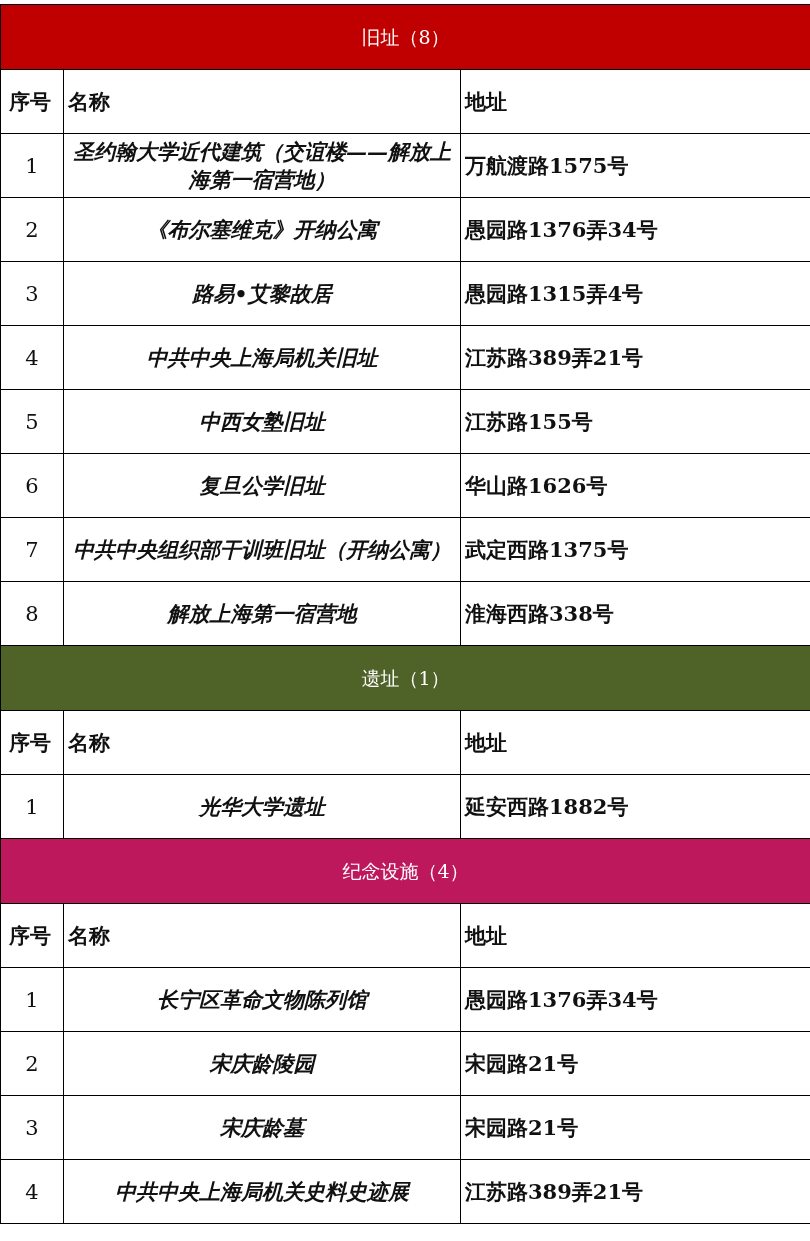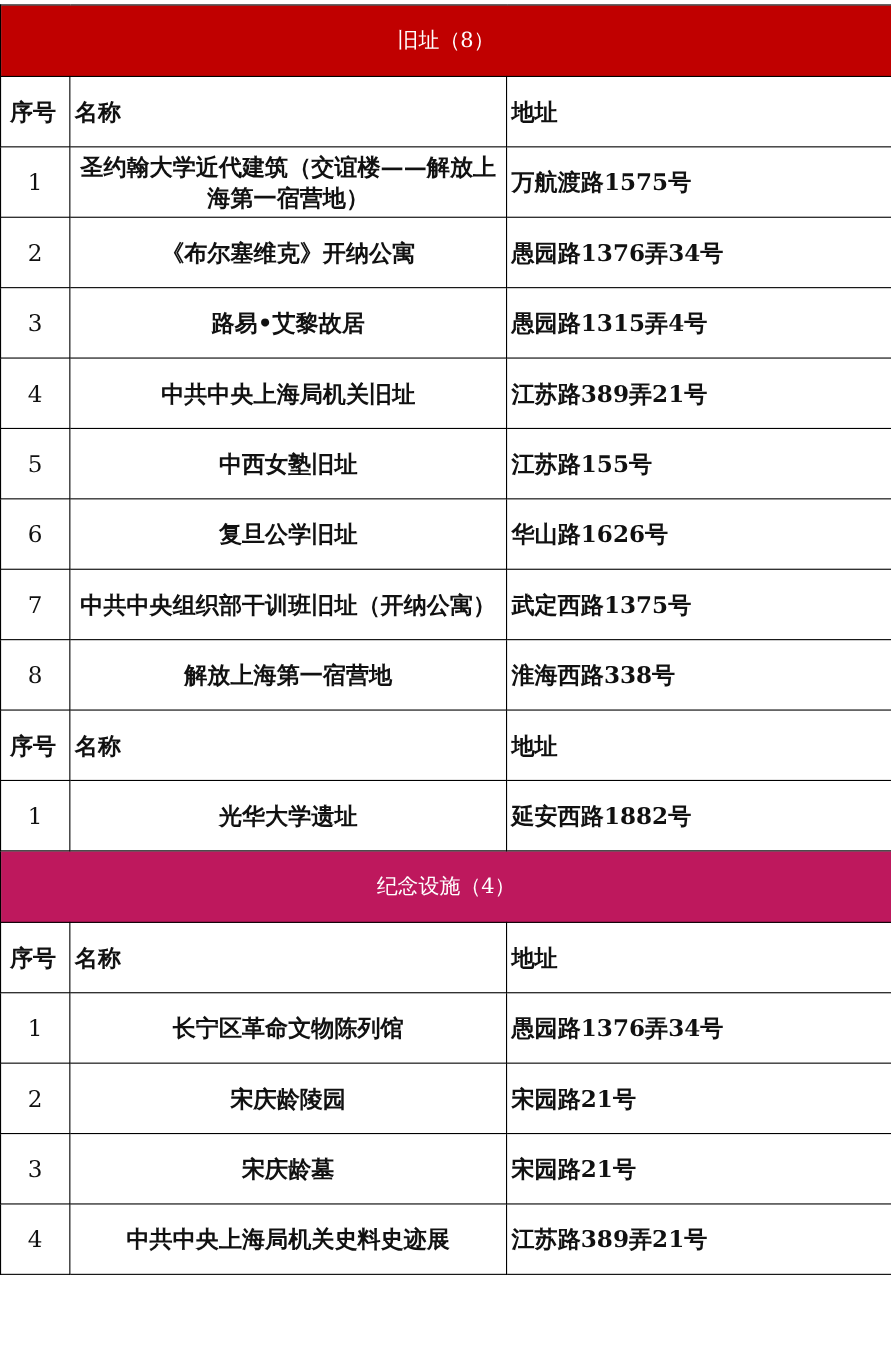--- a/index.html
+++ b/index.html
@@ -6,21 +6,21 @@
   body { width:810px; height:1241px; overflow:hidden; position:relative; font-family:"DejaVu Serif","Liberation Serif",serif; }
   .tbl { position:absolute; left:0; top:4px; width:810px; border-collapse:collapse; table-layout:fixed;padding-left:48px; }
   .tbl td { border:1px solid #000; height:64px; padding:0 4px; box-sizing:border-box; color:#111; font-size:21px; font-weight:bold; line-height:28px; vertical-align:middle; }
   .tbl col.c1 { width:63px; }
   .tbl col.c2 { width:397px; }
   .tbl col.c3 { width:350px; }
   .sec td { color:#fff; text-align:center; font-weight:normal; font-size:19px; height:65px; }
   .hdr td { text-align:left; }
   .hdr td.h1 { text-align:left; padding-left:8px; }
   .num { text-align:center; font-weight:normal !important; }
-  .name { text-align:center; }
+  .name { text-align:center;font-style:italic; }
   .addr { text-align:left; padding-left:4px !important; }
 </style>
 </head>
 <body>
 
 <table class="tbl">
   <colgroup>
       <col class="c1">
       <col class="c2">
       <col class="c3">
@@ -69,20 +69,23 @@
         <td class="num">7</td>
         <td class="name">中共中央组织部干训班旧址（开纳公寓）</td>
         <td class="addr">武定西路1375号</td>
       </tr>
     <tr>
         <td class="num">8</td>
         <td class="name">解放上海第一宿营地</td>
         <td class="addr">淮海西路338号</td>
       </tr>
 
+    <tr class="sec">
+        <td colspan="3" style="background:#4f6228">遗址（1）</td>
+      </tr>
     <tr class="hdr">
       <td class="h1">序号</td>
       <td>名称</td>
       <td>地址</td>
     </tr>
     <tr>
         <td class="num">1</td>
         <td class="name">光华大学遗址</td>
         <td class="addr">延安西路1882号</td>
       </tr>

